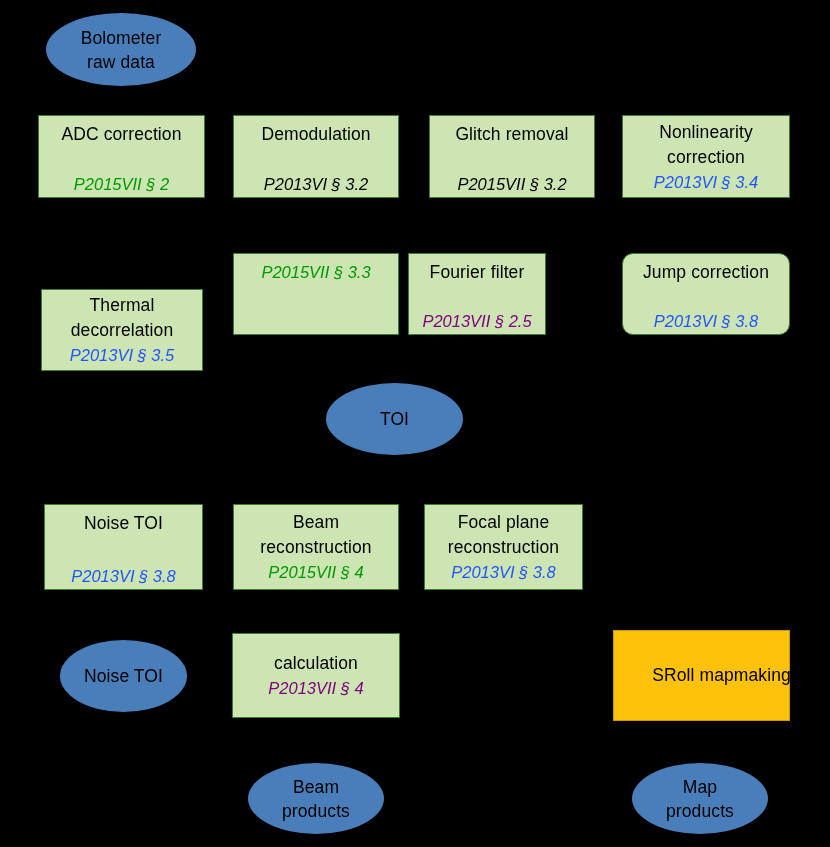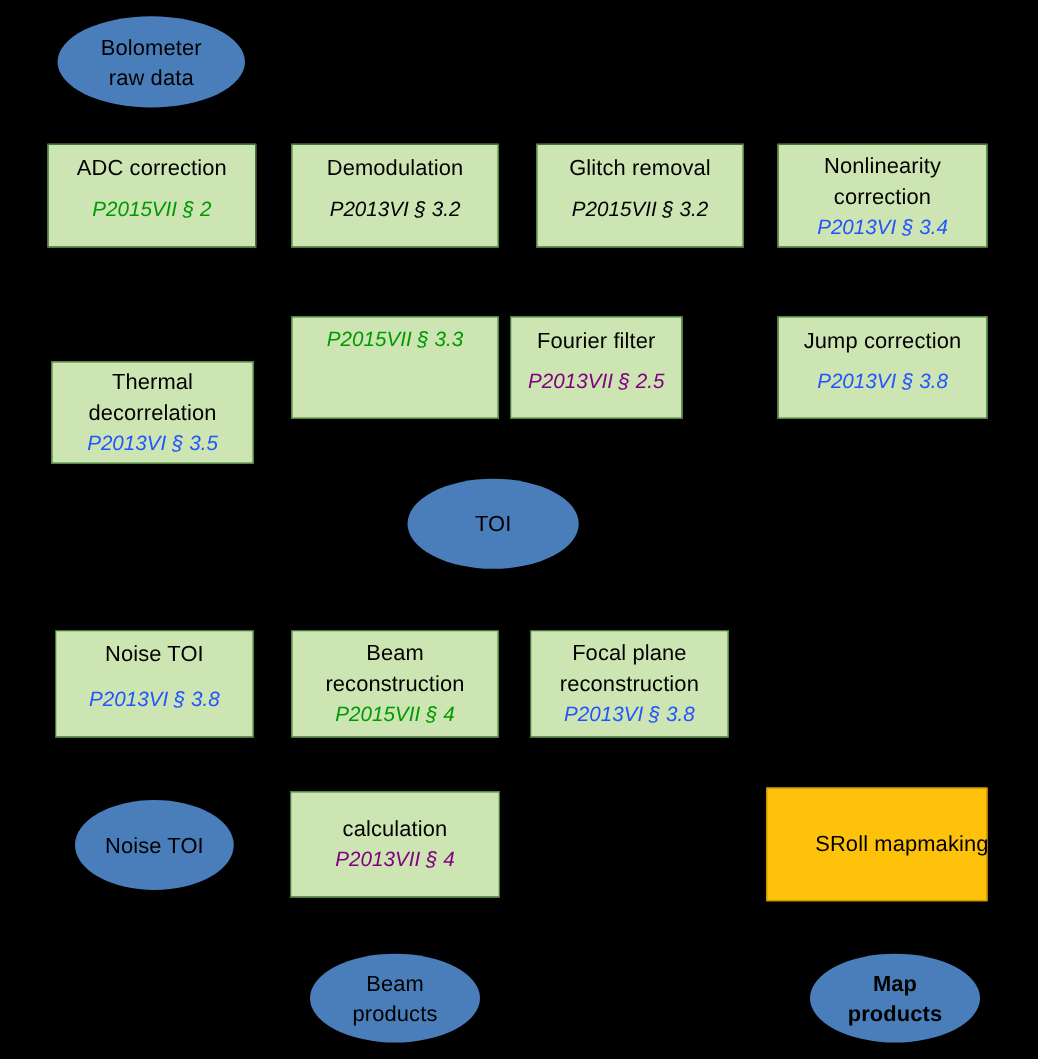--- a/index.html
+++ b/index.html
@@ -59,21 +59,21 @@
   }
 
   
   .box .inner {
     width: 100%;
     display: flex;
     flex-direction: column;
     align-items: center;
     justify-content: space-between;
   }
-  .box.two-line-gap .inner { justify-content: space-between; height: 100%; padding: 6px 0 17px 0; box-sizing: border-box; }
+  .box.two-line-gap .inner { justify-content: space-between; height: 100%; padding: 6px 0 1px 0; box-sizing: border-box; }
   .box.tight .inner { gap: 0px; }
 
   .ellipse .title { line-height: 24px; }
 </style>
 </head>
 <body>
 
 <div id="stage">
 
   <div class="node ellipse" style="left:46px; top:13px; width:150px; height:73px;">
@@ -124,21 +124,21 @@
     </div>
   </div>
 
   <div class="node box two-line-gap" style="left:408px; top:253px; width:138px; height:82px;">
     <div class="inner">
       <div class="title">Fourier filter</div>
       <div class="ref" style="color:#800080">P2013VII  § 2.5</div>
     </div>
   </div>
 
-  <div class="node box two-line-gap" style="left:622px; top:253px; width:168px; height:82px;">
+  <div class="node box two-line-gap" style="left:622px; top:253px; width:168px; height:82px;border-radius:11px;">
     <div class="inner">
       <div class="title">Jump correction</div>
       <div class="ref" style="color:#2255ff">P2013VI  § 3.8</div>
     </div>
   </div>
 
   <div class="node ellipse" style="left:326px; top:383px; width:137px; height:72px;">
     <div class="title">TOI</div>
   </div>
 
@@ -180,18 +180,18 @@
     <div class="inner">
       <div class="title">SRoll mapmaking</div>
     </div>
   </div>
 
   <div class="node ellipse" style="left:248px; top:763px; width:136px; height:71px;">
     <div class="title">Beam</div>
     <div class="title">products</div>
   </div>
 
-  <div class="node ellipse" style="left:648px; top:763px; width:136px; height:71px;font-weight:bold;">
+  <div class="node ellipse" style="left:632px; top:763px; width:136px; height:71px;">
     <div class="title">Map</div>
     <div class="title">products</div>
   </div>
 
 </div>
 
 </body></html>

